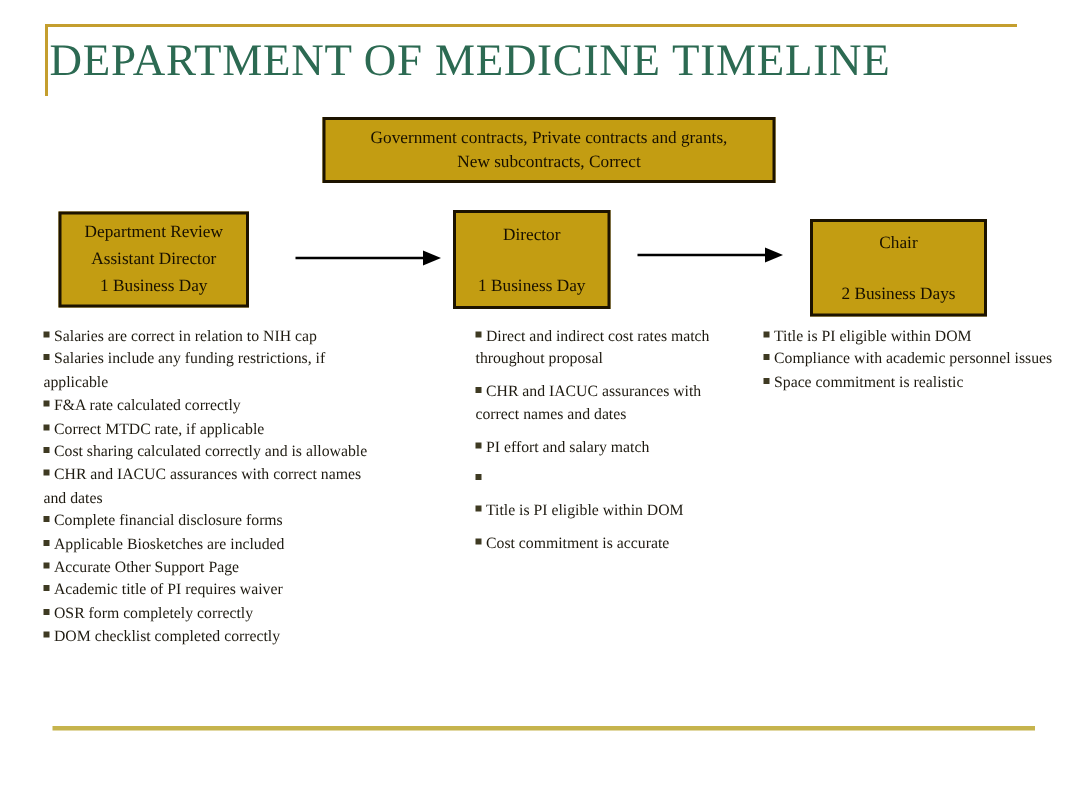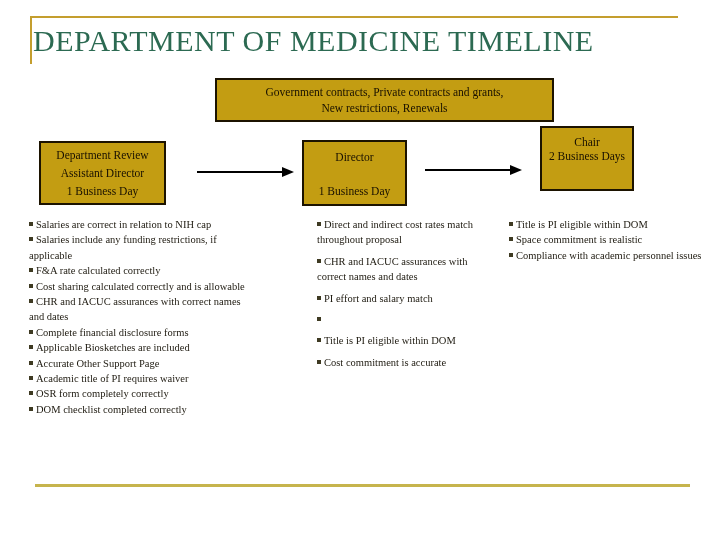--- a/index.html
+++ b/index.html
@@ -15,24 +15,24 @@
   .title{
     position:absolute;left:33px;top:24px;width:660px;
     font-size:30px;letter-spacing:0.5px;color:#2c6a52;white-space:nowrap;
   }
   
   .gbox{
     position:absolute;box-sizing:border-box;background:#c39d12;border:2px solid #1c1300;
     color:#181000;text-align:center;display:flex;flex-direction:column;
     font-size:11.5px;line-height:14px;
   }
-  .intake{left:215px;top:78px;width:339px;height:44px;justify-content:center;gap:2px;}
+  .intake{left:215px;top:78px;width:302px;height:44px;justify-content:center;gap:2px;}
   .stage1{left:39px;top:141px;width:127px;height:64px;justify-content:space-around;padding:3px 2px;}
   .stage2{left:302px;top:140px;width:105px;height:66px;justify-content:space-between;padding:8px 2px 6px;}
-  .stage3{left:540px;top:126px;width:94px;height:65px;justify-content:flex-start;padding:7px 2px 6px;}
+  .stage3{left:540px;top:146px;width:118px;height:65px;justify-content:space-between;padding:7px 2px 6px;}
   .arrow{position:absolute;width:102px;height:14px;}
   .arrow1{left:194px;top:165px;}
   .arrow2{left:422px;top:163px;}
   
   .col{position:absolute;top:217px;color:#1e1a10;font-size:10.5px;line-height:15.4px;}
   .col-1{left:29px;width:220px;}
   .col-2{left:269px;width:220px;}
   .col-3{left:509px;width:200px;}
   .col-2 .item{margin-bottom:6px;margin-left:48px;}
   .sq{display:inline-block;width:4px;height:4px;background:#3e3a22;margin-right:3px;position:relative;top:-2px;}
@@ -42,21 +42,21 @@
 
 <div id="slide">
 
   <div class="rule-top"></div>
   <div class="rule-left"></div>
 
   <div class="title">DEPARTMENT OF MEDICINE TIMELINE</div>
 
   <div class="gbox intake">
     <div>Government contracts, Private contracts and grants,</div>
-    <div>New restrictions, Renewals</div>
+    <div>New subcontracts, Correct</div>
   </div>
 
   <div class="gbox stage1">
     <div>Department Review</div>
     <div>Assistant Director</div>
     <div>1 Business Day</div>
   </div>
 
   <svg class="arrow arrow1" viewBox="0 0 102 14">
     <line x1="3" y1="7" x2="89" y2="7" stroke="#000000" stroke-width="1.8"></line>
@@ -75,20 +75,21 @@
 
   <div class="gbox stage3">
     <div>Chair</div>
     <div>2 Business Days</div>
   </div>
 
   <div class="col col-1">
     <div class="item"><span class="sq"></span><span>Salaries are correct in relation to NIH cap</span></div>
     <div class="item"><span class="sq"></span><span>Salaries include any funding restrictions, if applicable</span></div>
     <div class="item"><span class="sq"></span><span>F&amp;A rate calculated correctly</span></div>
+    <div class="item"><span class="sq"></span><span>Correct MTDC rate, if applicable</span></div>
     <div class="item"><span class="sq"></span><span>Cost sharing calculated correctly and is allowable</span></div>
     <div class="item"><span class="sq"></span><span>CHR and IACUC assurances with correct names and dates</span></div>
     <div class="item"><span class="sq"></span><span>Complete financial disclosure forms</span></div>
     <div class="item"><span class="sq"></span><span>Applicable Biosketches are included</span></div>
     <div class="item"><span class="sq"></span><span>Accurate Other Support Page</span></div>
     <div class="item"><span class="sq"></span><span>Academic title of PI requires waiver</span></div>
     <div class="item"><span class="sq"></span><span>OSR form completely correctly</span></div>
     <div class="item"><span class="sq"></span><span>DOM checklist completed correctly</span></div>
   </div>
 
@@ -96,19 +97,19 @@
     <div class="item"><span class="sq"></span><span>Direct and indirect cost rates match throughout proposal</span></div>
     <div class="item"><span class="sq"></span><span>CHR and IACUC assurances with correct names and dates</span></div>
     <div class="item"><span class="sq"></span><span>PI effort and salary match</span></div>
     <div class="item"><span class="sq"></span></div>
     <div class="item"><span class="sq"></span><span>Title is PI eligible within DOM</span></div>
     <div class="item"><span class="sq"></span><span>Cost commitment is accurate</span></div>
   </div>
 
   <div class="col col-3">
     <div class="item"><span class="sq"></span><span>Title is PI eligible within DOM</span></div>
+    <div class="item"><span class="sq"></span><span>Compliance with academic personnel issues</span></div>
     <div class="item"><span class="sq"></span><span>Space commitment is realistic</span></div>
-    <div class="item"><span class="sq"></span><span>Compliance with academic personnel issues</span></div>
   </div>
 
   <div class="rule-bottom"></div>
 
 </div>
 
 </body></html>

